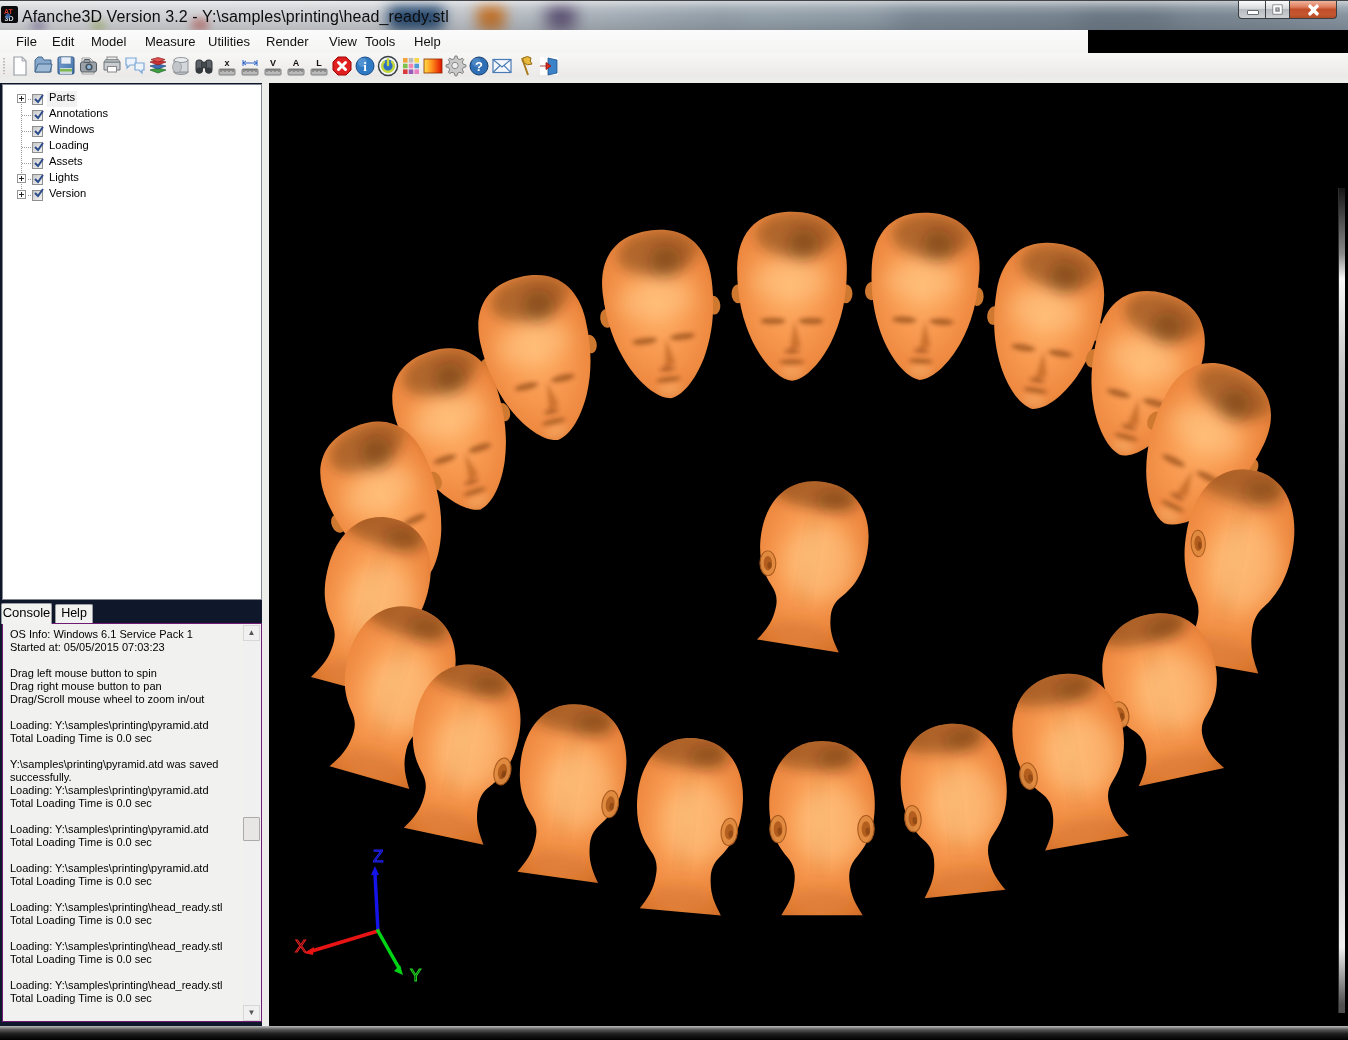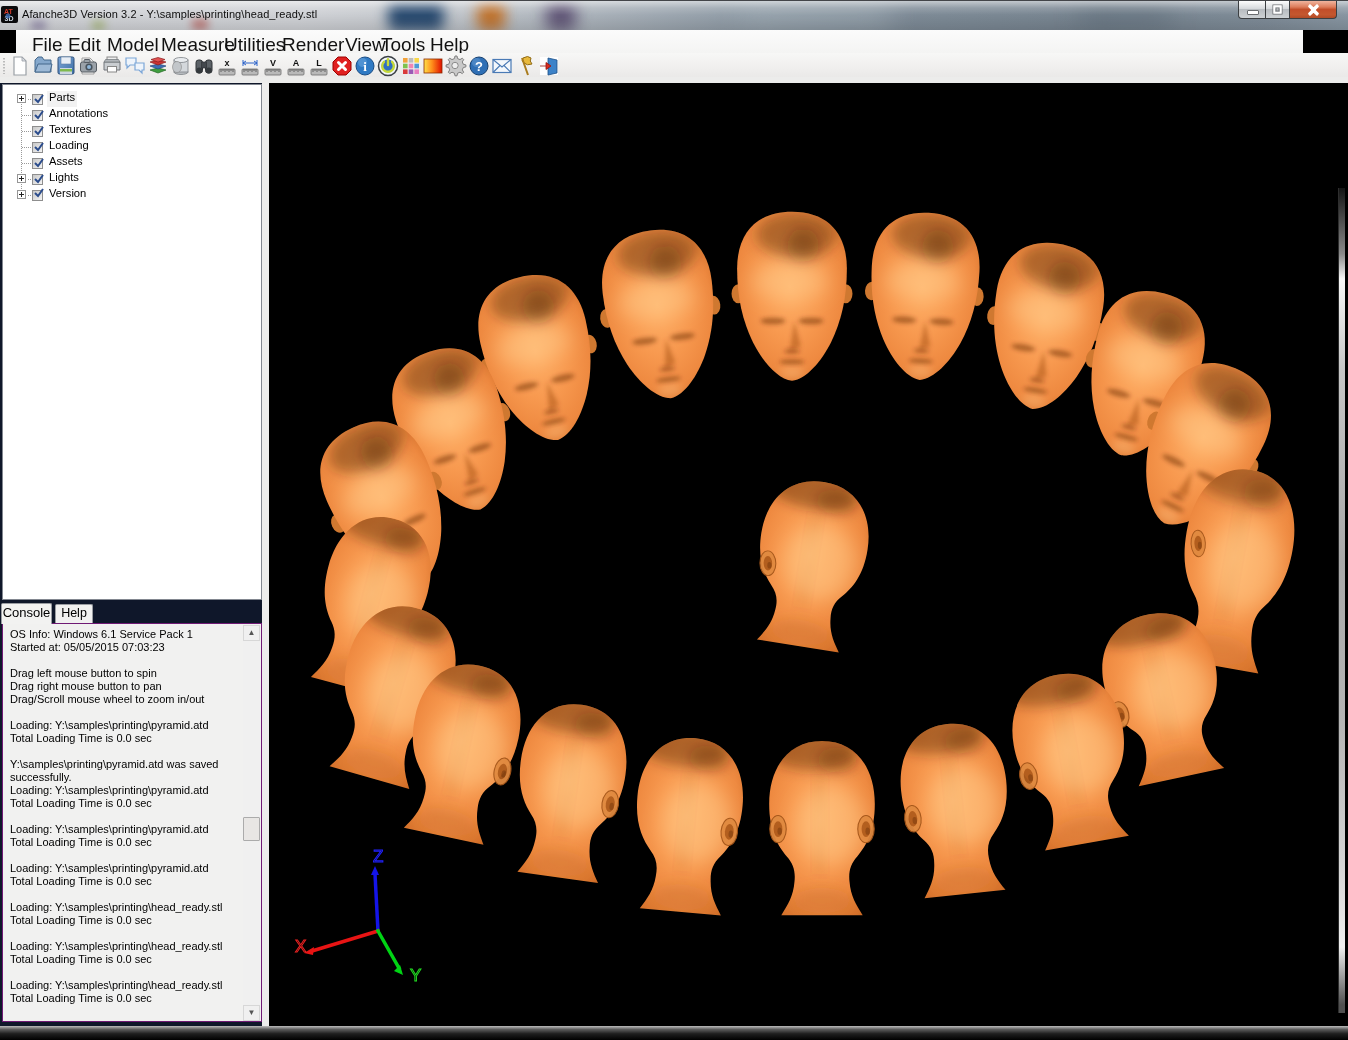--- a/index.html
+++ b/index.html
@@ -6,35 +6,35 @@
   *{box-sizing:border-box;}
   body{font-family:"Liberation Sans", sans-serif;}
   .abs{position:absolute;}
   
   #titlebar{position:absolute;left:0;top:0;width:1348px;height:30px;overflow:hidden;
     background:linear-gradient(90deg,#d2d4d8 0%,#cfd1d5 22%,#c3c7cc 32%,#a9b1b9 44%,#8e9aa5 56%,#7d8a96 68%,#76838f 82%,#7e8b97 94%,#8795a1 100%);
     border-top:1px solid #434549;}
   #titlebar:after{content:"";position:absolute;inset:0;
     background:linear-gradient(180deg,rgba(255,255,255,.55) 0,rgba(255,255,255,.18) 7px,rgba(255,255,255,0) 14px,rgba(0,0,0,.10) 28px);}
   .blob{position:absolute;top:0;height:30px;}
-  #apptitle{position:absolute;left:22px;top:8px;font-size:11px;letter-spacing:0.1px;color:#0d0d0d;z-index:5;}
+  #apptitle{position:absolute;left:22px;top:8px;font-size:16px;letter-spacing:0.1px;color:#0d0d0d;z-index:5;}
   #appicon{position:absolute;left:1px;top:6px;width:17px;height:17px;background:#0a0a0c;z-index:5;border-radius:2px;}
   
   #winbtns{position:absolute;right:11px;top:1px;height:18px;z-index:6;display:flex;}
   .wbtn{position:relative;height:18px;border:1px solid #3c3f42;border-top:none;background:linear-gradient(180deg,#fdfdfd 0%,#d6d9dc 45%,#b8bcc0 50%,#cdd1d4 100%);}
   .wbtn+.wbtn{border-left:none;}
   #btnmin{width:28px;border-radius:0 0 0 4px;}
   #btnmax{width:24px;}
   #btnclose{width:47px;border-radius:0 0 4px 0;
     background:linear-gradient(180deg,#f0b49e 0%,#dd7d5c 35%,#c24e2a 50%,#c4572f 80%,#b04a26 100%);}
   #btnmin:after{content:"";position:absolute;left:8px;top:9px;width:10px;height:3px;background:#fff;border:1px solid #6a6d70;border-radius:1px;}
   #btnmax svg{position:absolute;left:5px;top:2px;}
   #btnclose svg{position:absolute;left:17px;top:3px;}
   
-  #menubar{position:absolute;left:16px;top:30px;width:1287px;height:23px;background:linear-gradient(180deg,#fbfbfb,#f4f4f3);font-size:19px;color:#111;}
+  #menubar{position:absolute;left:0;top:30px;width:1088px;height:23px;background:linear-gradient(180deg,#fbfbfb,#f4f4f3);font-size:13px;color:#111;}
   #menubar span{position:absolute;top:4px;}
   
   #toolbar{position:absolute;left:0;top:53px;width:1348px;height:24px;
     background:linear-gradient(180deg,#f7f7f6 0%,#f0efee 60%,#eae9e8 100%);}
   #toolstrip2{position:absolute;left:0;top:77px;width:1348px;height:6px;background:#ececeb;}
   
   #leftpanel{position:absolute;left:0;top:83px;width:269px;height:943px;background:#0f172a;}
   #treebox{position:absolute;left:2px;top:1px;width:260px;height:516px;background:#fff;border:1px solid #828790;}
   .trow{position:absolute;font-size:11.2px;color:#000;height:16px;}
   .exp{position:absolute;width:9px;height:9px;background:#fff;border:1px solid #969696;}
@@ -286,21 +286,21 @@
 
     <div class="dot-h" style="left:19px;top:30px;width:10px;"></div>
     <div class="cb" style="left:29px;top:25px;"></div>
     <div class="trow" style="left:46px;top:22px;">Annotations</div>
     <svg class="abs" style="left:29px;top:23px;" width="16" height="15">
         <path d="M3,7 L6,10 L11,3" stroke="#2b4c8c" stroke-width="2" fill="none"></path>
       </svg>
 
     <div class="dot-h" style="left:19px;top:46px;width:10px;"></div>
     <div class="cb" style="left:29px;top:41px;"></div>
-    <div class="trow" style="left:46px;top:38px;">Textures</div>
+    <div class="trow" style="left:46px;top:38px;">Windows</div>
     <svg class="abs" style="left:29px;top:39px;" width="16" height="15">
         <path d="M3,7 L6,10 L11,3" stroke="#2b4c8c" stroke-width="2" fill="none"></path>
       </svg>
 
     <div class="dot-h" style="left:19px;top:62px;width:10px;"></div>
     <div class="cb" style="left:29px;top:57px;"></div>
     <div class="trow" style="left:46px;top:54px;">Loading</div>
     <svg class="abs" style="left:29px;top:55px;" width="16" height="15">
         <path d="M3,7 L6,10 L11,3" stroke="#2b4c8c" stroke-width="2" fill="none"></path>
       </svg>

